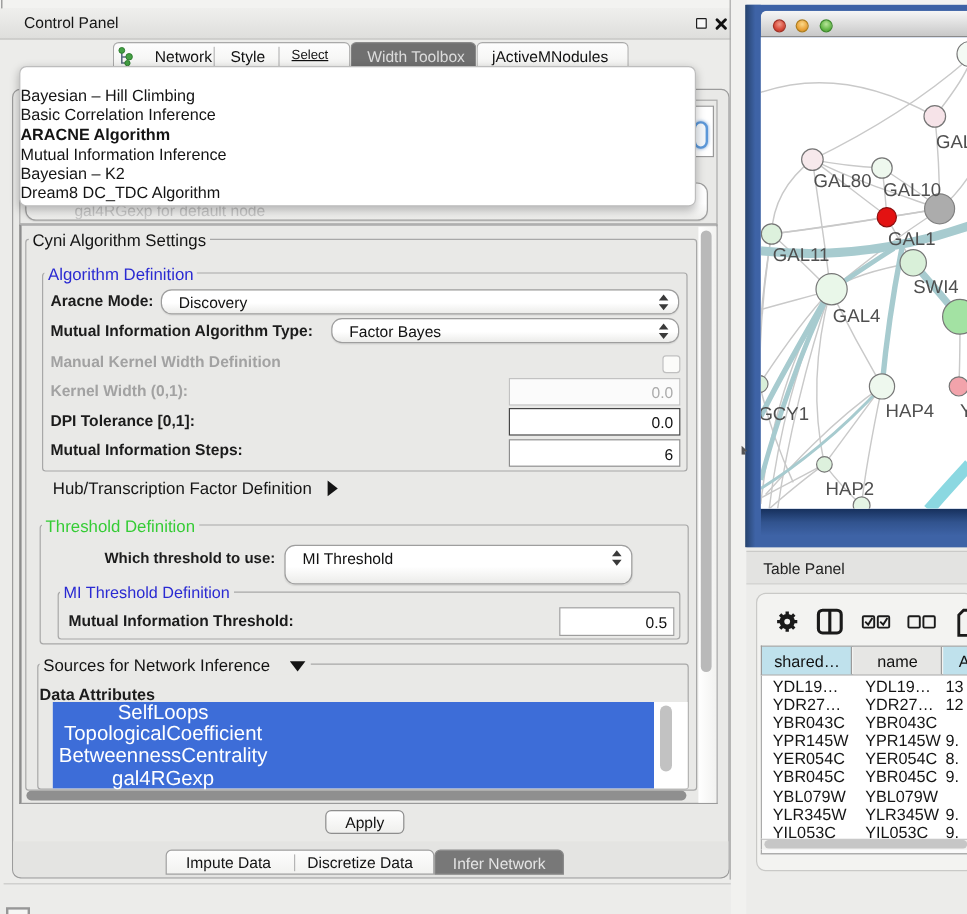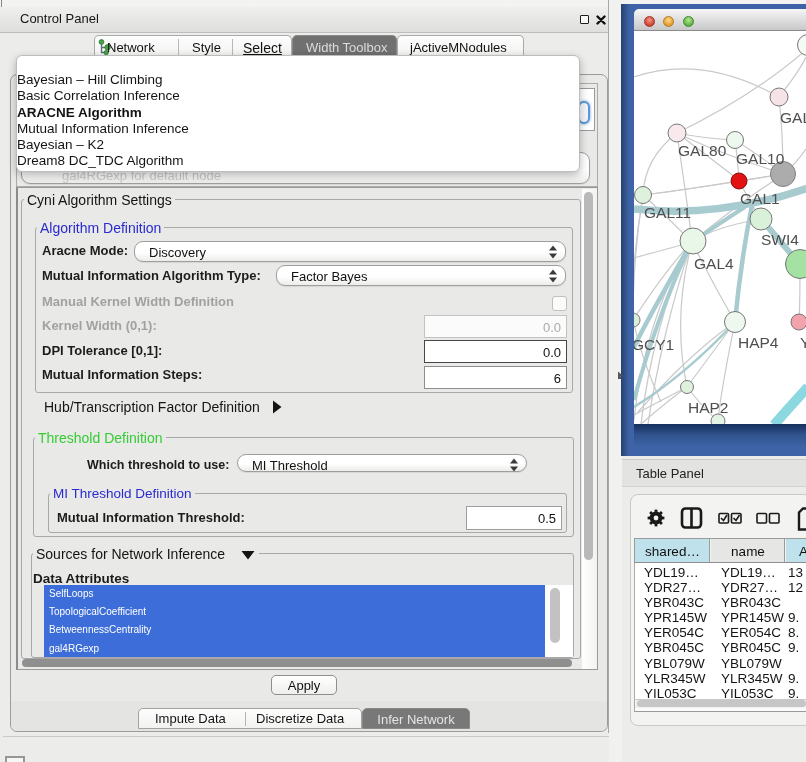--- a/index.html
+++ b/index.html
@@ -35,23 +35,23 @@
 <div class="abs" style="left:178px;top:39px;width:1px;height:16px;background:#b8b8b8;"></div>
 <div class="abs" style="left:232px;top:39px;width:1px;height:16px;background:#b8b8b8;"></div>
 <div class="tab" style="left:292px;width:105px;background:#707070;border-color:#8a8a8a;"></div>
 <div class="tab" style="left:397px;width:127px;"></div>
 <svg class="abs" style="left:97px;top:38px;" width="15" height="17" viewBox="0 0 15 17">
       <path d="M4.5 6 L4.5 14.5 L8 14.5 M4.5 9.5 L9.5 9.5" stroke="#5a6b80" stroke-width="1.3" fill="none"></path>
       <circle cx="4.5" cy="4" r="2.4" fill="#44a144" stroke="#2c7a2c" stroke-width="0.8"></circle>
       <circle cx="10.6" cy="9.3" r="2.7" fill="#44a144" stroke="#2c7a2c" stroke-width="0.8"></circle>
       <circle cx="9.2" cy="14.6" r="2.2" fill="#44a144" stroke="#2c7a2c" stroke-width="0.8"></circle>
     </svg>
-<div class="abs" style="left:107px;top:40px;font-size:13px;color:#111;">Network</div>
+<div class="abs" style="left:129px;top:40px;font-size:13px;color:#111;">Network</div>
 <div class="abs" style="left:192px;top:40px;font-size:13px;color:#111;">Style</div>
-<div class="abs" style="left:243px;top:40px;font-size:14px;color:#111;text-decoration:underline;">Select</div>
+<div class="abs" style="left:243px;top:40px;font-size:11px;color:#111;text-decoration:underline;">Select</div>
 <div class="abs" style="left:306px;top:40px;font-size:13px;color:#dcdcdc;">Width Toolbox</div>
 <div class="abs" style="left:410px;top:40px;font-size:13px;color:#111;">jActiveMNodules</div>
 
 <div class="abs" style="left:10px;top:74px;width:598px;height:658px;background:#E9E9E7;border:1px solid #9c9c9c;border-radius:7px;"></div>
 
 <div class="abs" style="left:16px;top:83px;width:582px;height:104px;border:1px solid #ababab;background:#E9E9E7;"></div>
 <div class="abs" style="left:576px;top:88px;width:19px;height:43px;background:#fff;border:1px solid #9a9a9a;"></div>
 <div class="abs" style="left:578px;top:101px;width:12px;height:23px;border:2.5px solid #5b97d8;border-radius:6px;background:#f2f6fa;box-shadow:0 0 3px rgba(70,130,200,0.8);"></div>
 <div class="combo" style="left:21px;top:152px;width:569px;height:32px;"></div>
 <div class="abs" style="left:62px;top:168px;font-size:13px;color:#c9c9c9;">gal4RGexp for default node</div>
@@ -97,42 +97,42 @@
 <div class="field" style="left:424px;top:366px;width:143px;height:23px;border:1px solid #8e8e8e;">6</div>
 
 <div class="plain" style="left:44px;top:399px;">Hub/Transcription Factor Definition</div>
 <svg class="abs" style="left:272px;top:400px;" width="10" height="14" viewBox="0 0 10 14">
       <path d="M1 0.5 L9.5 7 L1 13.5 Z" fill="#141414"></path>
     </svg>
 
 <div class="gbox" style="left:33px;top:437px;width:541px;height:100px;"></div>
 <div class="gtitle" style="left:35px;top:430px;color:#35cc35;">Threshold Definition</div>
 <div class="lbl" style="left:87px;top:458px;font-size:12.5px;">Which threshold to use:</div>
-<div class="combo" style="left:237px;top:454px;width:290px;height:18px;padding-left:36px;">
+<div class="combo" style="left:237px;top:454px;width:290px;height:33px;padding-left:36px;">
       <span class="ct">MI Threshold</span>
 <svg class="arrows" style="right:7px;top:3px;" viewBox="0 0 10 14">
         <path d="M5 0.5 L9 5.5 L1 5.5 Z" fill="#3a3a3a"></path>
         <path d="M5 13.5 L9 8.5 L1 8.5 Z" fill="#3a3a3a"></path>
       </svg>
     </div>
 
 <div class="gbox" style="left:48px;top:493px;width:519px;height:40px;"></div>
 <div class="gtitle" style="left:50px;top:486px;color:#2a2ad2;font-size:13.5px;">MI Threshold Definition</div>
 <div class="lbl" style="left:57px;top:510px;">Mutual Information Threshold:</div>
 <div class="field" style="left:466px;top:506px;width:96px;height:24px;border:1px solid #9e9e9e;">0.5</div>
 
 <div class="gbox" style="left:31px;top:553px;width:543px;height:105px;"></div>
 <div class="gtitle" style="left:33px;top:546px;color:#141414;padding-right:34px;">Sources for Network Inference</div>
 <svg class="abs" style="left:241px;top:550px;" width="14" height="10" viewBox="0 0 14 10">
       <path d="M0.5 1 L13.5 1 L7 9.5 Z" fill="#141414"></path>
     </svg>
 <div class="lbl" style="left:33px;top:571px;font-size:13.5px;">Data Attributes</div>
 <div class="abs" style="left:44px;top:585px;width:529px;height:72px;background:#fff;"></div>
 <div class="abs" style="left:44px;top:585px;width:501px;height:72px;background:#3D6DD8;"></div>
-<div class="abs" style="left:49px;top:585px;font-size:10px;color:#fff;line-height:18.2px;white-space:pre;">SelfLoops
+<div class="abs" style="left:49px;top:585px;font-size:17px;color:#fff;line-height:18.2px;white-space:pre;text-align:center;">SelfLoops
 TopologicalCoefficient
 BetweennessCentrality
 gal4RGexp</div>
 <div class="abs" style="left:550px;top:588px;width:10px;height:55px;background:#c2c2c2;border-radius:5px;"></div>
 <div class="abs" style="left:22px;top:659px;width:550px;height:8px;background:#8f8f8f;border-radius:4px;"></div>
 
 <div class="abs" style="left:271px;top:675px;width:66px;height:20px;border:1px solid #8e8e8e;border-radius:5px;background:linear-gradient(#ffffff,#efefed);text-align:center;font-size:13px;color:#111;padding-top:2px;">Apply</div>
 <div class="abs" style="left:11px;top:701px;width:596px;height:30px;background:#E4E4E2;border-radius:0 0 7px 7px;"></div>
 
 <div class="btab" style="left:138px;top:708px;width:224px;"></div>

